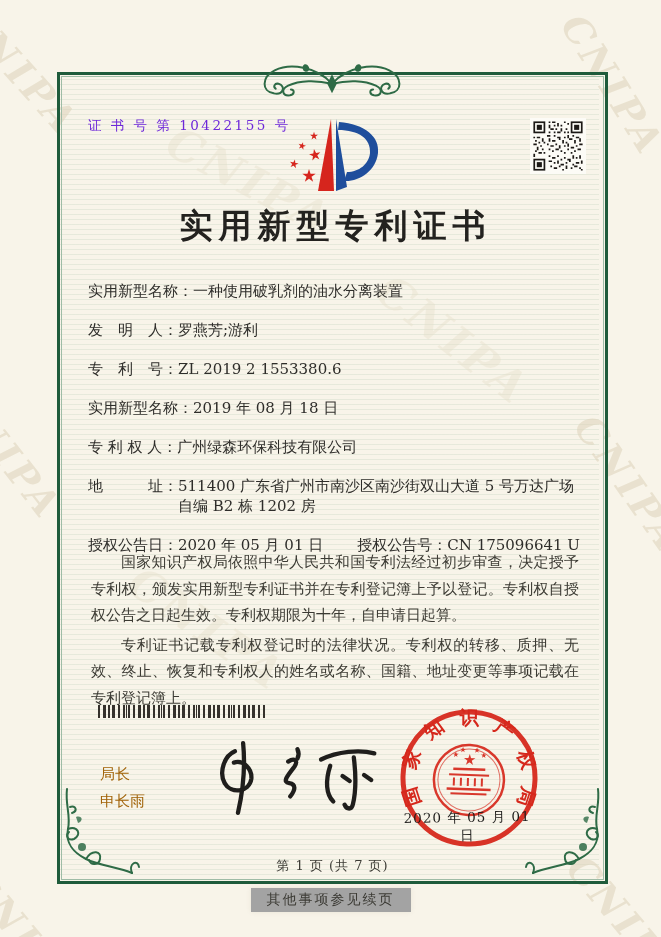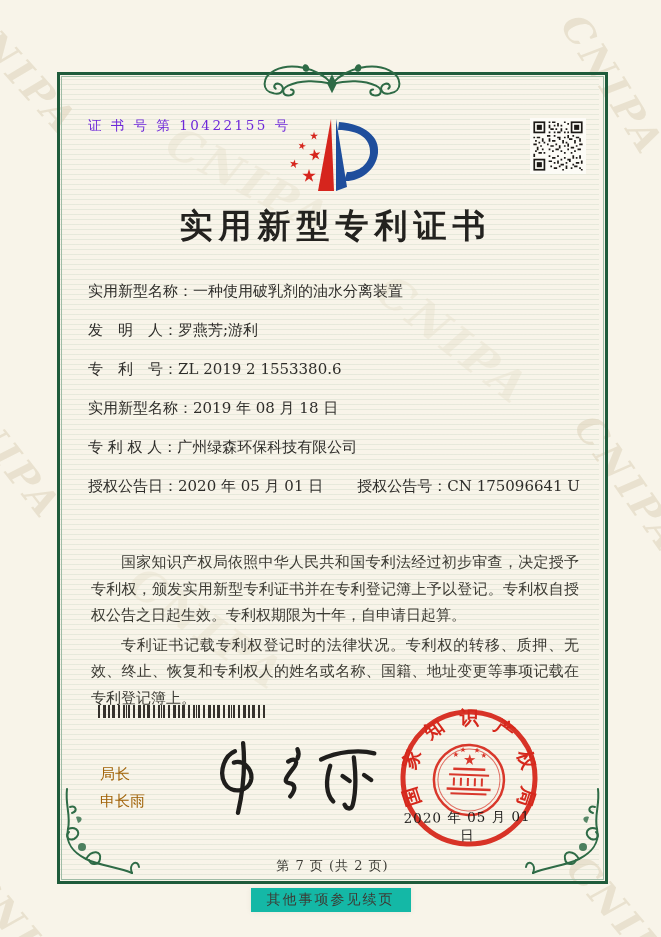--- a/index.html
+++ b/index.html
@@ -43,21 +43,21 @@
   .signer{position:absolute;left:40px;top:686px;font-family:"DejaVu Sans","Liberation Sans",sans-serif;
           font-size:15px;color:#a16207;line-height:27px;}
   .autograph{position:absolute;left:140px;top:662px;width:200px;height:82px;}
 
   .seal{position:absolute;left:335px;top:629px;width:148px;height:148px;transform:rotate(2deg);}
   .sealdate{position:absolute;left:8px;top:105px;width:132px;text-align:center;font-size:13.5px;
             color:#1e1d1b;transform:rotate(-3deg);letter-spacing:1px;}
 
   .pageinfo{position:absolute;left:0;top:782px;width:100%;text-align:center;font-size:13px;
             letter-spacing:1px;color:#3c3b35;}
-  .contnote{position:absolute;left:50%;top:888px;transform:translateX(-50%);background:#14b8a6;
+  .contnote{position:absolute;left:50%;top:888px;transform:translateX(-50%);background:#a3a3a3;
             padding:3px 16px;font-size:14px;letter-spacing:2px;z-index:2;color:#3c3b35;white-space:nowrap;
             box-shadow:0 0 5px rgba(120,110,80,.10);}
 
   .flourish{position:absolute;left:172px;top:-16px;width:200px;height:42px;}
   .corner{position:absolute;bottom:2px;width:78px;height:92px;}
   .corner.bl{left:2px;}
   .corner.br{right:2px;transform:scaleX(-1);}
 </style>
 </head>
 <body>
@@ -170,20 +170,25 @@
         <span class="flabel">专　利　号：</span>
         <span class="fvalue">ZL 2019 2 1553380.6</span>
       </div>
       <div class="frow">
         <span class="flabel">实用新型名称：</span>
         <span class="fvalue">2019 年 08 月 18 日</span>
       </div>
       <div class="frow">
         <span class="flabel">专 利 权 人：</span>
         <span class="fvalue">广州绿森环保科技有限公司</span>
+      </div>
+      <div class="frow">
+        <span class="flabel">地　　　址：</span>
+        <span class="fvalue">511400 广东省广州市南沙区南沙街双山大道 5 号万达广场
+自编 B2 栋 1202 房</span>
       </div>
       <div class="frow grant">
         <span class="pair">
           <span class="flabel">授权公告日：</span>
           <span class="fvalue">2020 年 05 月 01 日</span>
         </span>
         <span class="pair">
           <span class="flabel">授权公告号：</span>
           <span class="fvalue">CN 175096641 U</span>
         </span>
@@ -240,17 +245,17 @@
           <rect x="72" y="74" width="2" height="8"></rect>
             <rect x="79" y="74" width="2" height="8"></rect>
           <rect x="86" y="74" width="2" height="8"></rect>
           <rect x="52" y="84" width="44" height="2.5"></rect>
           <rect x="56" y="89" width="36" height="2"></rect>
         </g>
       </svg>
       <div class="sealdate">2020 年 05 月 01 日</div>
     </div>
 
-    <div class="pageinfo">第 7 页 (共 2 页)</div>
+    <div class="pageinfo">第 1 页 (共 7 页)</div>
   </div>
 
   <div class="contnote">其他事项参见续页</div>
 </div>
 
 </body></html>

